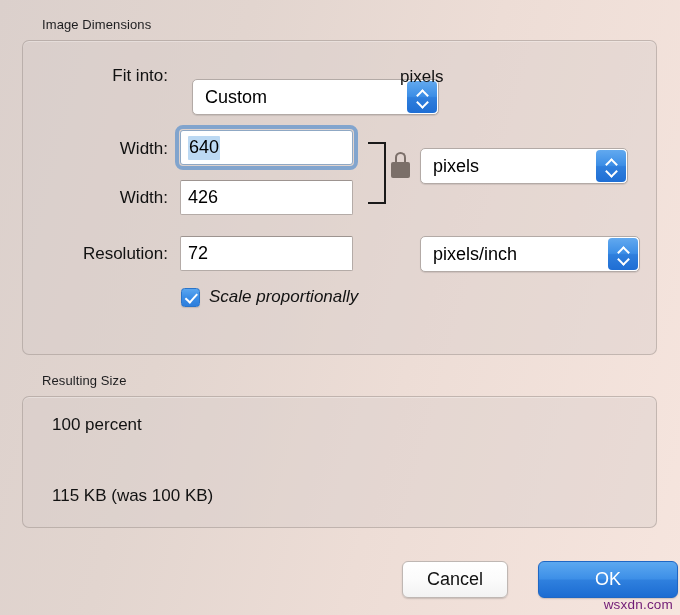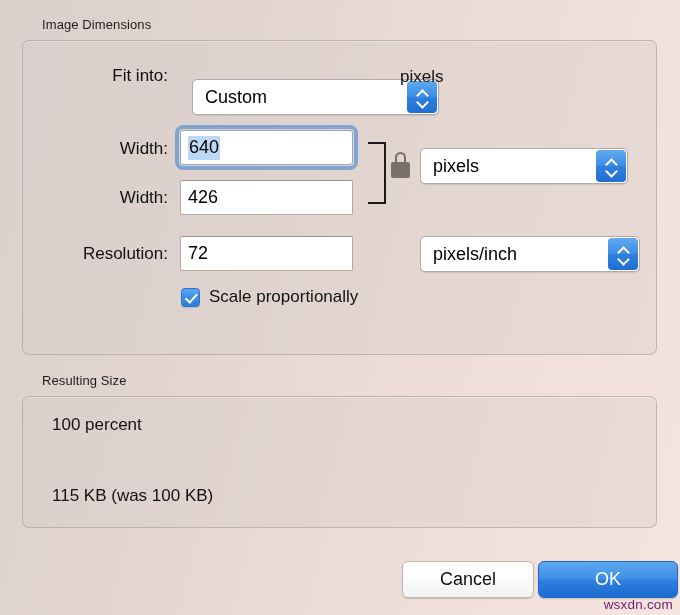--- a/index.html
+++ b/index.html
@@ -243,21 +243,21 @@
     display: flex;
     align-items: center;
     justify-content: center;
     font-size: 18px;
     box-sizing: border-box;
     box-shadow: 0 1px 1.5px rgba(0,0,0,0.16);
   }
   #btn-cancel {
     left: 402px;
     top: 561px;
-    width: 132px;
+    width: 106px;
     background: linear-gradient(180deg, #ffffff 0%, #fbfbfb 52%, #f2f2f2 100%);
     border: 1px solid #bfb7b3;
     color: #111;
   }
   #btn-ok {
     left: 538px;
     top: 561px;
     width: 140px;
     background: linear-gradient(180deg, #5ca8f0 0%, #3d8fe7 48%, #2f80de 52%, #1c6cd2 100%);
     border: 1px solid #1f67c4;
@@ -328,21 +328,21 @@
   </div>
 
   <div class="popup" style="left:420px; top:236px; width:220px;">
     <span class="value">pixels/inch</span>
     <span class="stepper">
       <span class="chev up"></span>
       <span class="chev down"></span>
     </span>
   </div>
 
-  <div class="checkrow" style="left:181px; top:287px;">
+  <div class="checkrow" style="left:181px; top:287px;font-style:italic;">
     <span class="checkbox"></span>
     <span class="clabel">Scale proportionally</span>
   </div>
 
 
   <div class="section-label" style="left:42px; top:373px;">Resulting Size</div>
 
   <div class="groupbox" id="box-resulting"></div>
 
   <div class="result-line" style="left:52px; top:415px;">100 percent</div>

